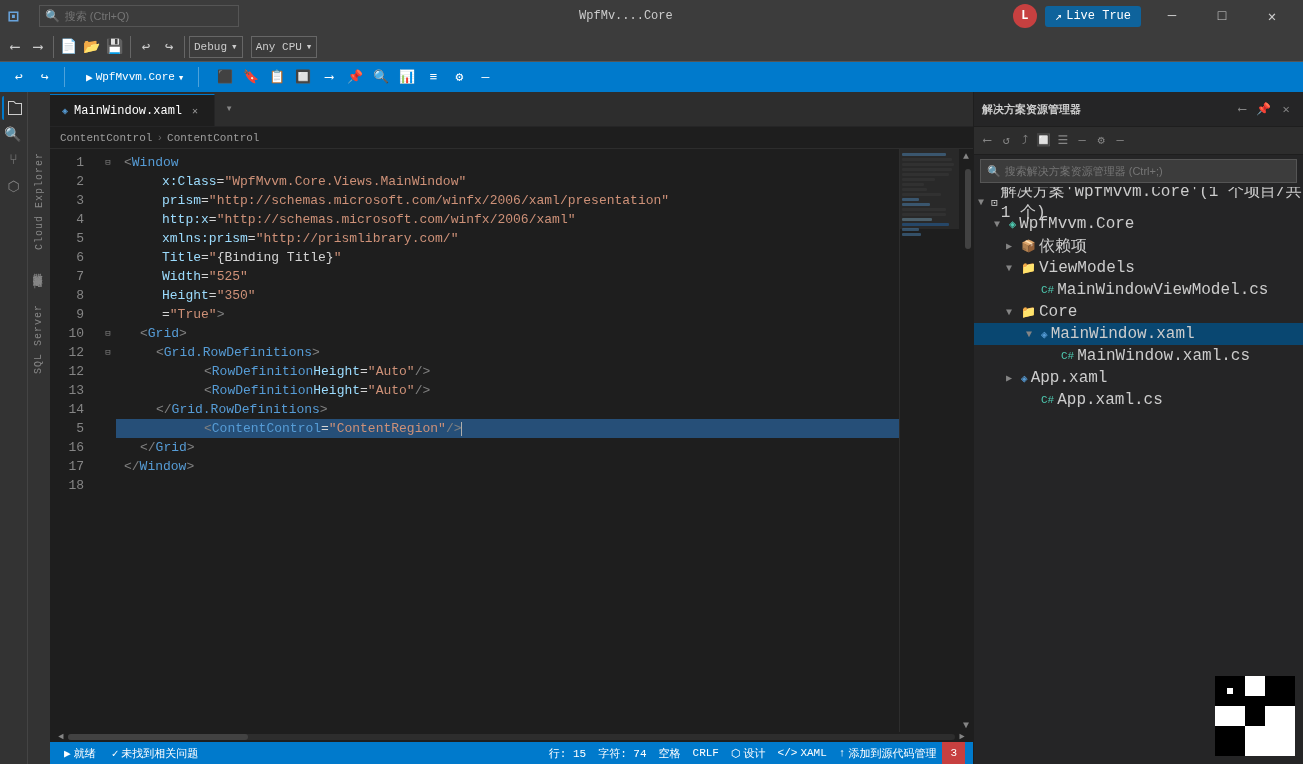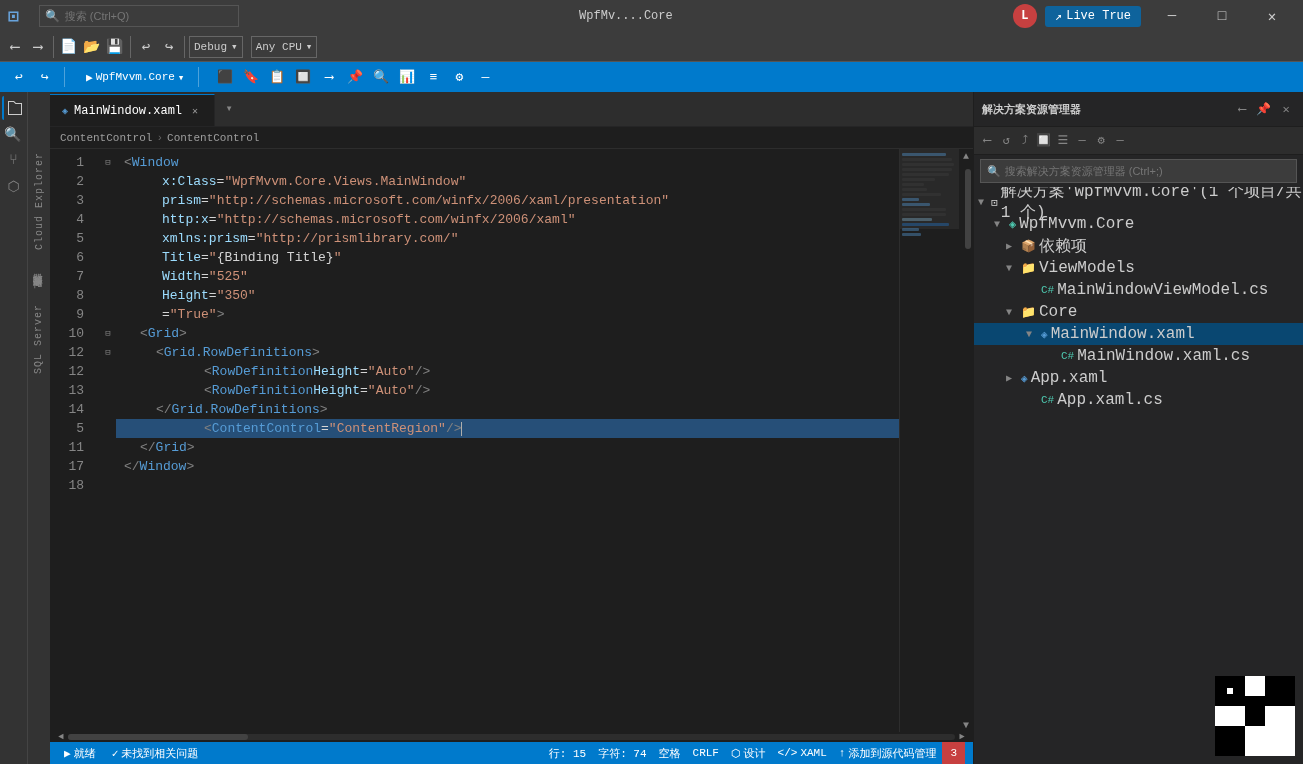--- a/index.html
+++ b/index.html
@@ -666,21 +666,21 @@
           <div class="line-num">6</div>
           <div class="line-num">7</div>
           <div class="line-num">8</div>
           <div class="line-num">9</div>
           <div class="line-num">10</div>
           <div class="line-num">12</div>
           <div class="line-num">12</div>
           <div class="line-num">13</div>
           <div class="line-num">14</div>
           <div class="line-num">5</div>
-          <div class="line-num">11</div>
+          <div class="line-num">16</div>
           <div class="line-num">17</div>
           <div class="line-num">18</div>
         </div>
 
         <div style="width:16px;background:#1e1e1e;padding-top:4px;flex-shrink:0;">
           <div style="height:19px;display:flex;align-items:center;justify-content:center;">
               <span style="color:#858585;font-size:9px;">⊟</span>
             </div>
           <div style="height:19px;"></div>
           <div style="height:19px;"></div>

